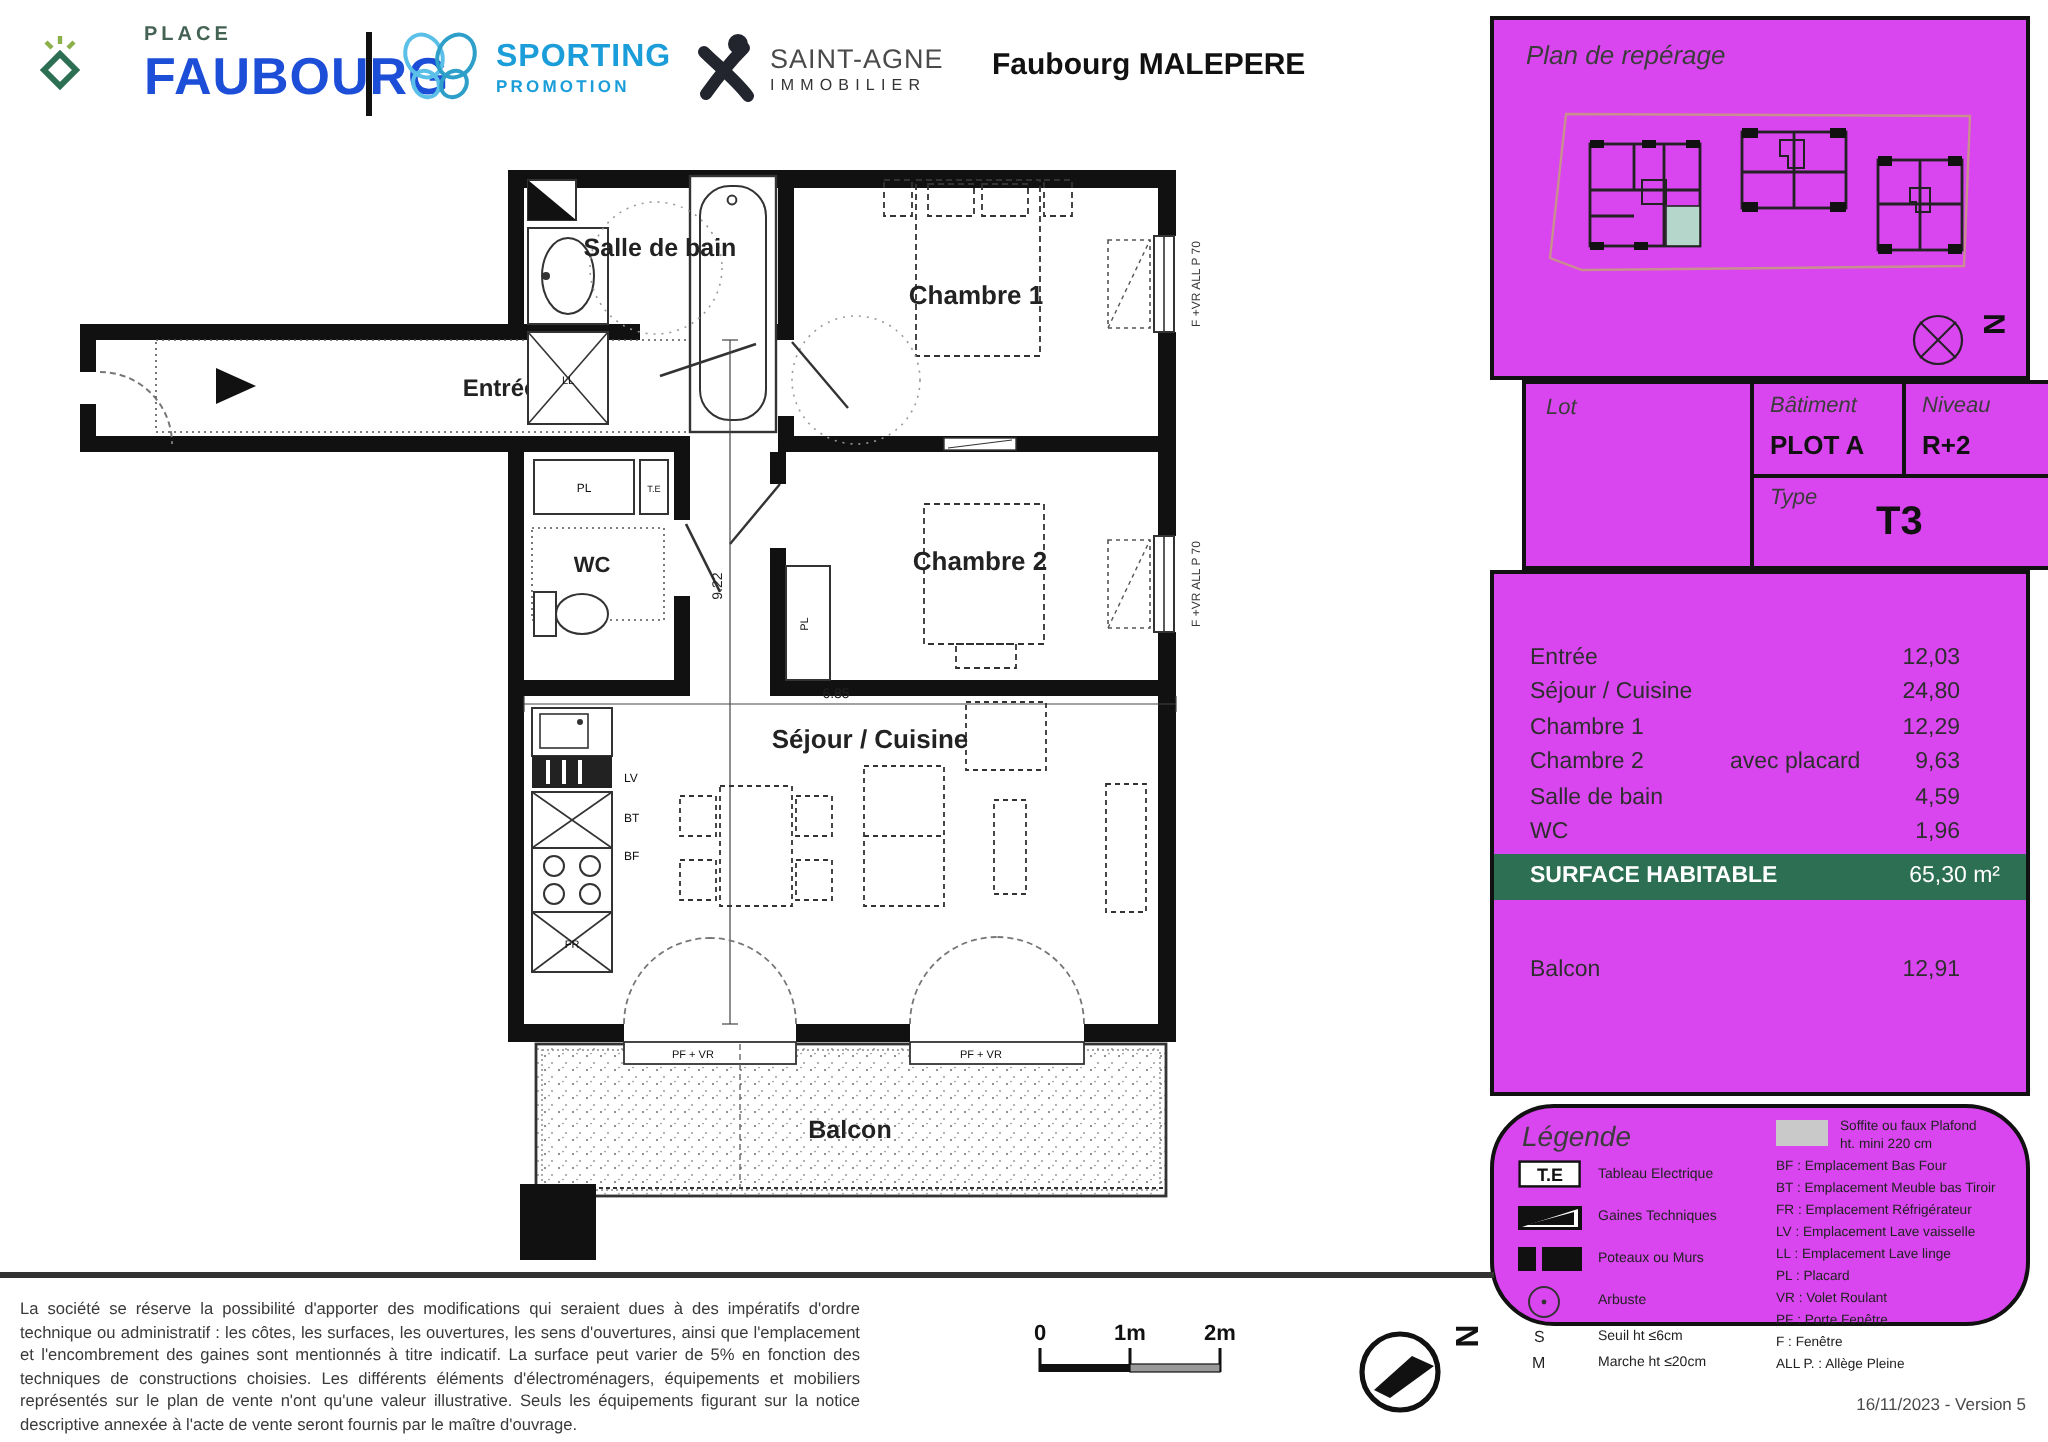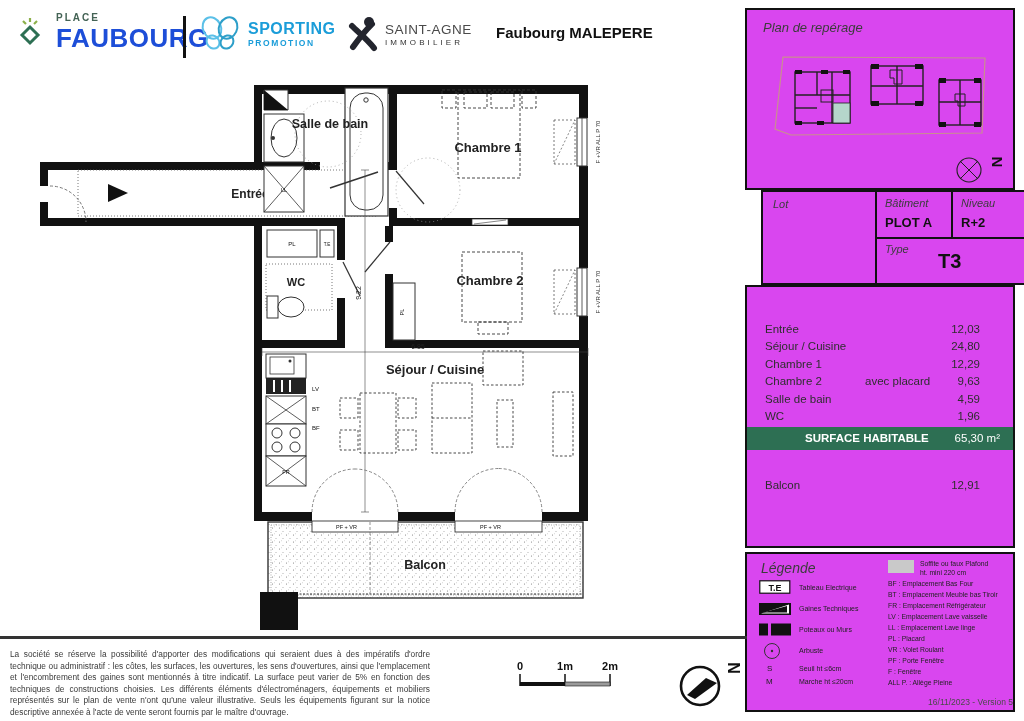--- a/index.html
+++ b/index.html
@@ -1,21 +1,21 @@
 <!DOCTYPE html>
 <html><head>
 <meta charset="utf-8">
 <style>
   * { margin:0; padding:0; box-sizing:border-box; }
   html,body { width:1024px; height:721px; background:#fff; font-family:"Liberation Sans", sans-serif; overflow:hidden; }
   #page { position:relative; width:1024px; height:721px; background:#ffffff; }
   .abs { position:absolute; }
 
   
-  .brand-place { left:14px; top:12px; display:flex; align-items:center; gap:8px; }
+  .brand-place { left:14px; top:12px; display:flex; align-items:center; gap:24px; }
   .place-txt .l1 { font-size:10px; font-weight:bold; letter-spacing:2px; color:#4463557; }
   .place-txt .l1 { color:#446355; }
   .place-txt .l2 { font-size:26px; font-weight:bold; color:#1d4ed8; letter-spacing:.5px; }
   .hdr-divider { left:183px; top:16px; width:3px; height:42px; background:#111; }
   .brand-sporting { left:198px; top:14px; display:flex; align-items:center; gap:6px; }
   .sport-txt .l1 { font-size:16px; font-weight:bold; color:#1b9dd9; letter-spacing:.5px; }
   .sport-txt .l2 { font-size:8.5px; font-weight:bold; color:#1b9dd9; letter-spacing:1.6px; }
   .brand-sa { left:344px; top:14px; display:flex; align-items:center; gap:5px; }
   .sa-txt .l1 { font-size:13.5px; color:#4a4a4a; letter-spacing:.5px; }
   .sa-txt .l2 { font-size:8px; color:#333; letter-spacing:3.1px; margin-top:1px; }
@@ -34,24 +34,24 @@
   .lot-grid-v2 { left:188px; top:0; width:2px; height:45px; background:#111; }
   .lot-grid-h1 { left:112px; top:45px; width:156px; height:2px; background:#111; }
   .lot-val { font-weight:bold; font-size:13px; color:#111; }
 
   .box-areas { left:745px; top:285px; width:270px; height:263px; }
   .area-row { position:absolute; left:0; width:100%; height:16px; }
   .area-row .lbl { position:absolute; left:18px; top:0; font-size:11.5px; color:#2e2e2e; }
   .area-row .note { position:absolute; left:118px; top:0; font-size:11.5px; color:#2e2e2e; }
   .area-row .val { position:absolute; right:33px; top:0; font-size:11.5px; color:#2e2e2e; }
   .total-bar { position:absolute; left:0; top:140px; width:100%; height:23px; background:#2d6f53; }
-  .total-bar .lbl { position:absolute; left:18px; top:5px; font-size:11.5px; font-weight:bold; color:#fff;margin-left:40px; }
+  .total-bar .lbl { position:absolute; left:18px; top:5px; font-size:11.5px; font-weight:bold; color:#fff; }
   .total-bar .val { position:absolute; right:13px; top:5px; font-size:11.5px; font-weight:normal; color:#fff; }
 
-  .box-legend { left:745px; top:552px; width:270px; height:160px; }
+  .box-legend { left:745px; top:552px; width:270px; height:111px;border-radius:32px; }
   .legend-title { left:14px; top:6px; font-size:14px; }
   .leg-item { position:absolute; font-size:7px; color:#222; }
   .leg-sym { position:absolute; }
   .abbr-line { position:absolute; left:141px; font-size:6.8px; color:#222; white-space:nowrap; }
   .soffite-swatch { position:absolute; left:141px; top:6px; width:26px; height:13px; background:#c9c9c9; }
   .soffite-txt { position:absolute; left:173px; font-size:6.8px; color:#222; }
 
   .version-txt { left:845px; top:697px; width:168px; text-align:right; font-size:8.5px; color:#4a4a4a; }
 
   

